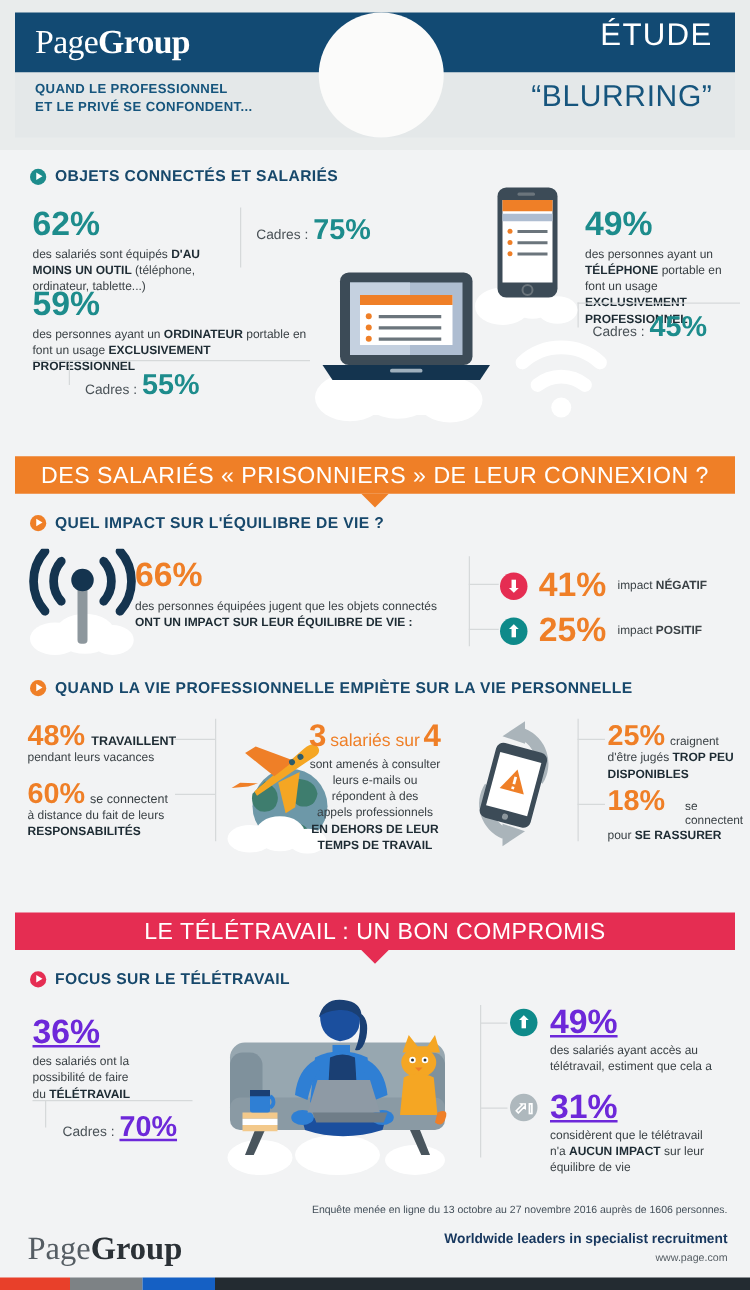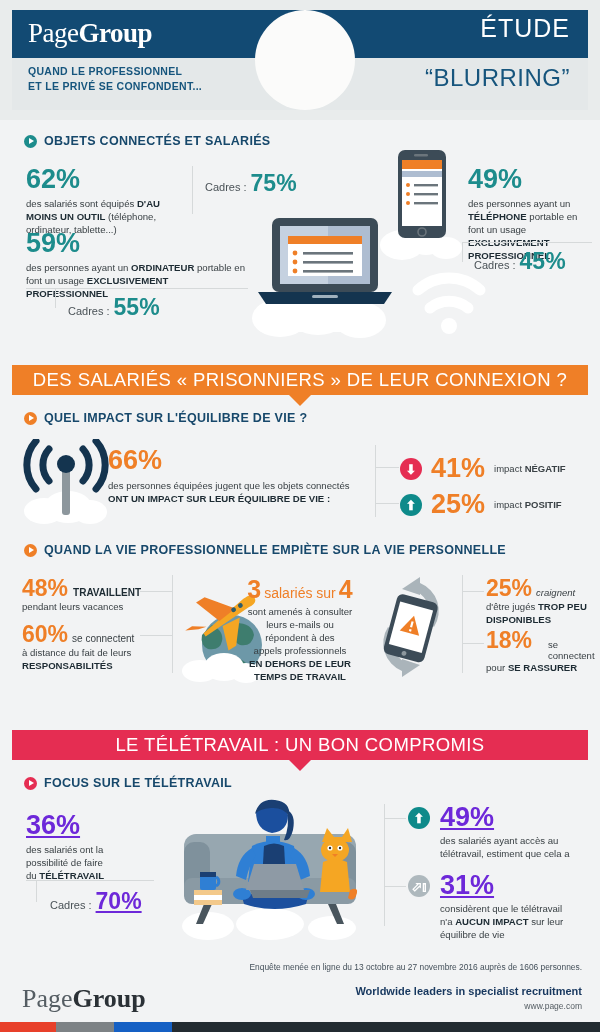--- a/index.html
+++ b/index.html
@@ -384,21 +384,21 @@
       </g>
     </svg>
 
     <div class="vline" style="left:462px;top:180px;height:98px;"></div>
     <div class="hline" style="left:462px;top:196px;width:22px;"></div>
     <div class="hline" style="left:462px;top:248px;width:22px;"></div>
 
     <div style="position:absolute;left:486px;top:182px;width:110px;">
       <div style="display:flex;align-items:baseline;gap:4px;">
         <span class="stat-num mid orange-c">25%</span>
-        <span style="font-size:9.5px;color:#3a4145;font-style:italic;"> craignent</span>
+        <span style="font-size:9.5px;color:#3a4145;"> craignent</span>
       </div>
       <div class="body-txt">
         <span>d'être jugés </span><b>TROP PEU DISPONIBLES</b>
       </div>
     </div>
 
     <div style="position:absolute;left:486px;top:234px;width:110px;">
       <div style="display:flex;align-items:baseline;gap:16px;">
         <span class="stat-num mid orange-c">18%</span>
         <span style="font-size:9.5px;color:#3a4145;"> se connectent</span>

